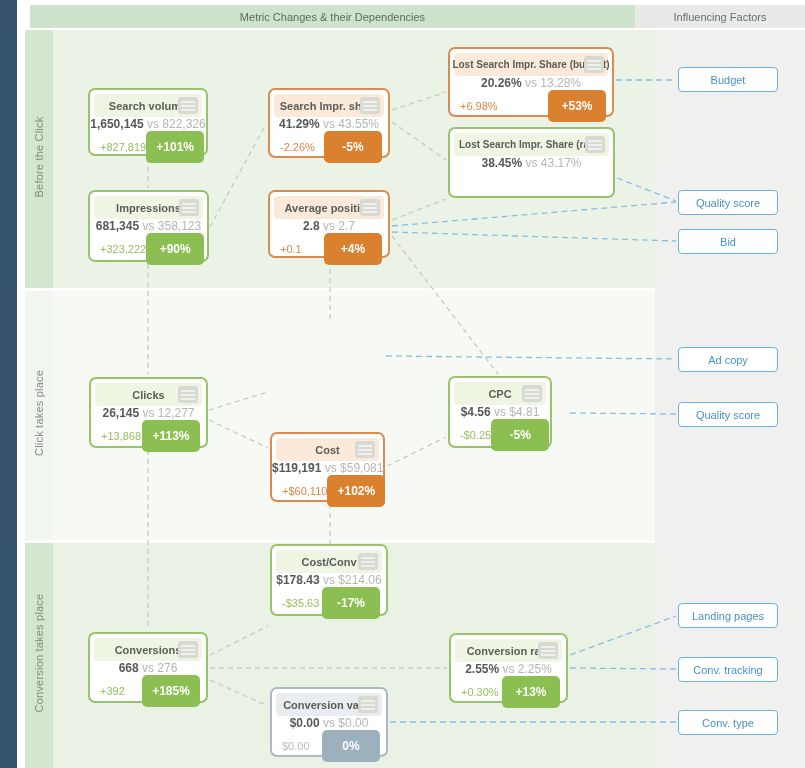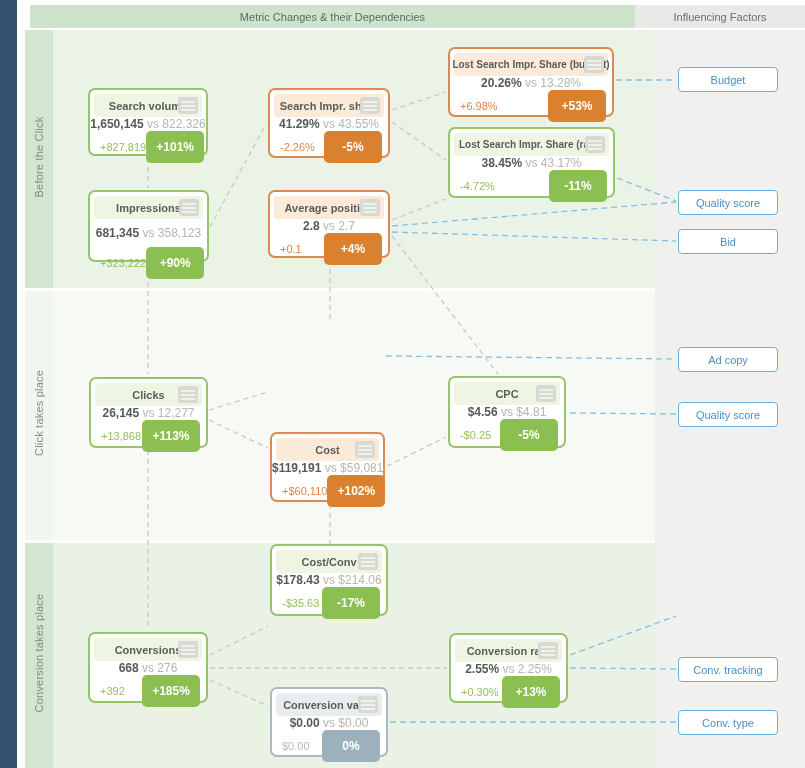--- a/index.html
+++ b/index.html
@@ -51,29 +51,29 @@
   .badge{min-width:42px;text-align:center;padding:9px 8px;border-radius:5px;color:#fff;
          font-size:12px;font-weight:bold;}
   .green{border-color:#97c46a;}  .green .head{background:#eff5e3;}
   .green .delta{color:#94bf5c;}  .green .badge{background:#8cbf52;}
   .orange{border-color:#dc8a50;} .orange .head{background:#fbe9d9;}
   .orange .delta{color:#e08549;} .orange .badge{background:#d9812f;}
   .neutral{border-color:#a9bac6;} .neutral .head{background:#e9edf0;}
   .neutral .delta{color:#b3bcc3;} .neutral .badge{background:#9db0be;}
   
   #c-sv  {left:88px; top:88px; width:120px;height:68px;}
-  #c-imp {left:88px; top:190px;width:121px;height:72px;gap:7px;}
+  #c-imp {left:88px; top:190px;width:121px;height:72px;}
   #c-sis {left:268px;top:88px; width:122px;height:70px;}
   #c-ap  {left:268px;top:190px;width:122px;height:68px;}
   #c-lb  {left:448px;top:47px; width:166px;height:70px;}
   #c-lr  {left:448px;top:127px;width:167px;height:71px;}
   #c-clk {left:89px; top:377px;width:119px;height:71px;}
   #c-ctr {left:270px;top:322px;width:115px;height:71px;}
   #c-cost{left:270px;top:432px;width:115px;height:70px;}
-  #c-cpc {left:448px;top:376px;width:118px;height:72px;}
+  #c-cpc {left:448px;top:376px;width:104px;height:72px;}
   #c-cc  {left:270px;top:544px;width:118px;height:72px;}
   #c-cnv {left:88px; top:632px;width:120px;height:71px;}
   #c-cv  {left:270px;top:687px;width:118px;height:70px;}
   #c-cr  {left:449px;top:633px;width:119px;height:70px;}
   
   .factor{position:absolute;left:678px;width:100px;height:25px;z-index:2;background:#fff;
           border:1px solid #6cb0dc;border-radius:4px;display:flex;align-items:center;
           justify-content:center;font-size:11px;color:#4a90c6;box-sizing:border-box;}
   #f-budget{top:67px;} #f-qs{top:190px;} #f-bid{top:229px;} #f-adcopy{top:347px;}
   #f-qs2{top:402px;} #f-lp{top:603px;} #f-ct{top:657px;} #f-ctype{top:710px;}
@@ -220,24 +220,20 @@
   <div class="card green wide" id="c-lr">
     <div class="head">
       <span class="title">Lost Search Impr. Share (rank)</span>
       <span class="menu-icon"></span>
     </div>
     <div class="vals">
       <span class="cur">38.45%</span>
       <span>vs</span>
       <span>43.17%</span>
     </div>
-    <div class="drow">
-      <span class="delta">-4.72%</span>
-      <span class="badge">-11%</span>
-    </div>
   </div>
 
   <div class="card green" id="c-clk">
     <div class="head">
       <span class="title">Clicks</span>
       <span class="menu-icon"></span>
     </div>
     <div class="vals">
       <span class="cur">26,145</span>
       <span>vs</span>
@@ -344,16 +340,17 @@
       <span class="delta">+0.30%</span>
       <span class="badge">+13%</span>
     </div>
   </div>
 
   <div class="factor" id="f-budget">Budget</div>
   <div class="factor" id="f-qs">Quality score</div>
   <div class="factor" id="f-bid">Bid</div>
   <div class="factor" id="f-adcopy">Ad copy</div>
   <div class="factor" id="f-qs2">Quality score</div>
+  <div class="factor" id="f-lp">Landing pages</div>
   <div class="factor" id="f-ct">Conv. tracking</div>
   <div class="factor" id="f-ctype">Conv. type</div>
 
 </div>
 
 </body></html>

